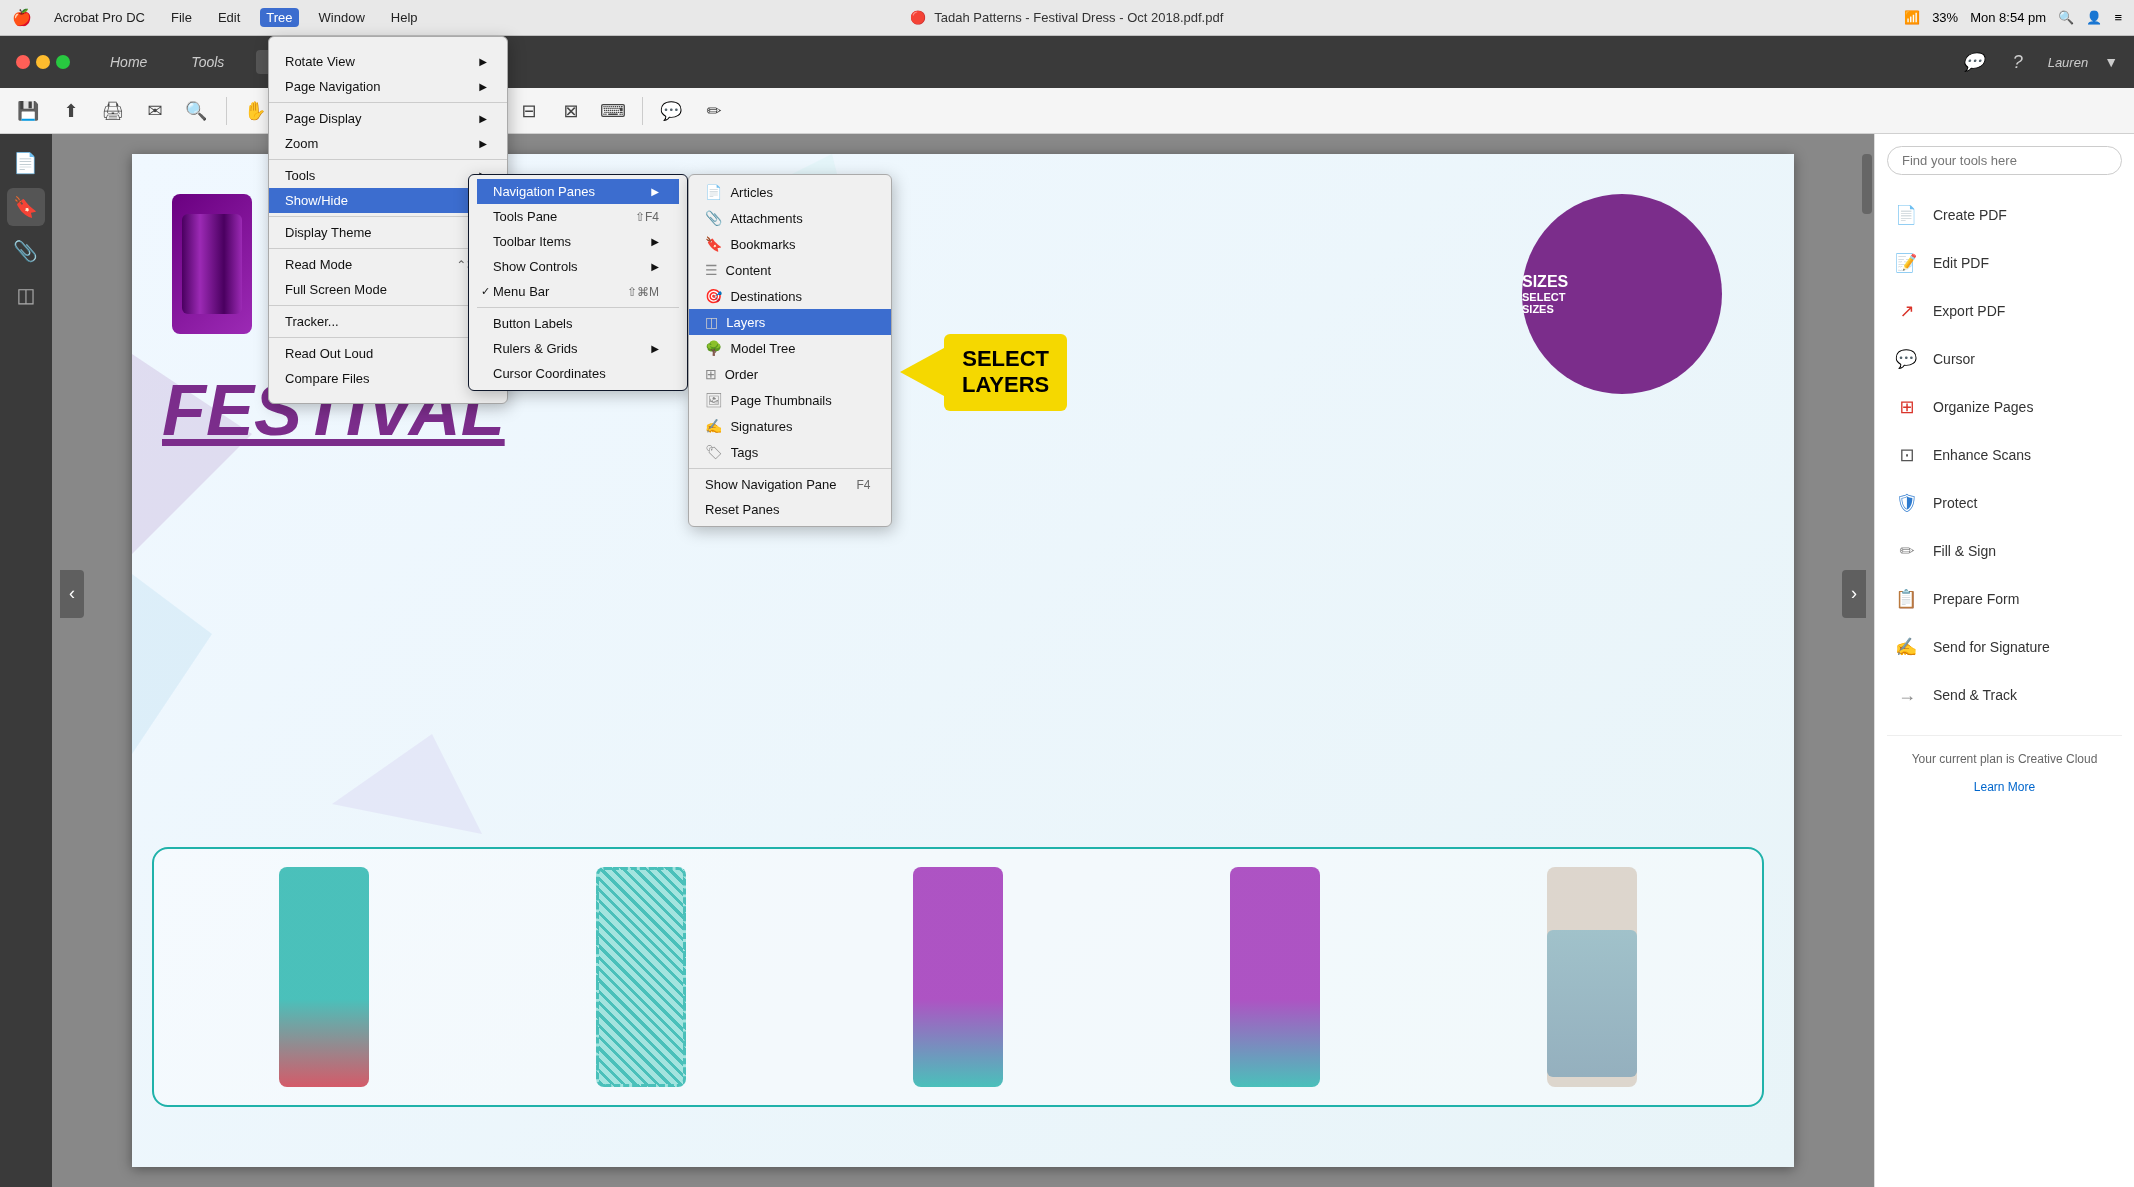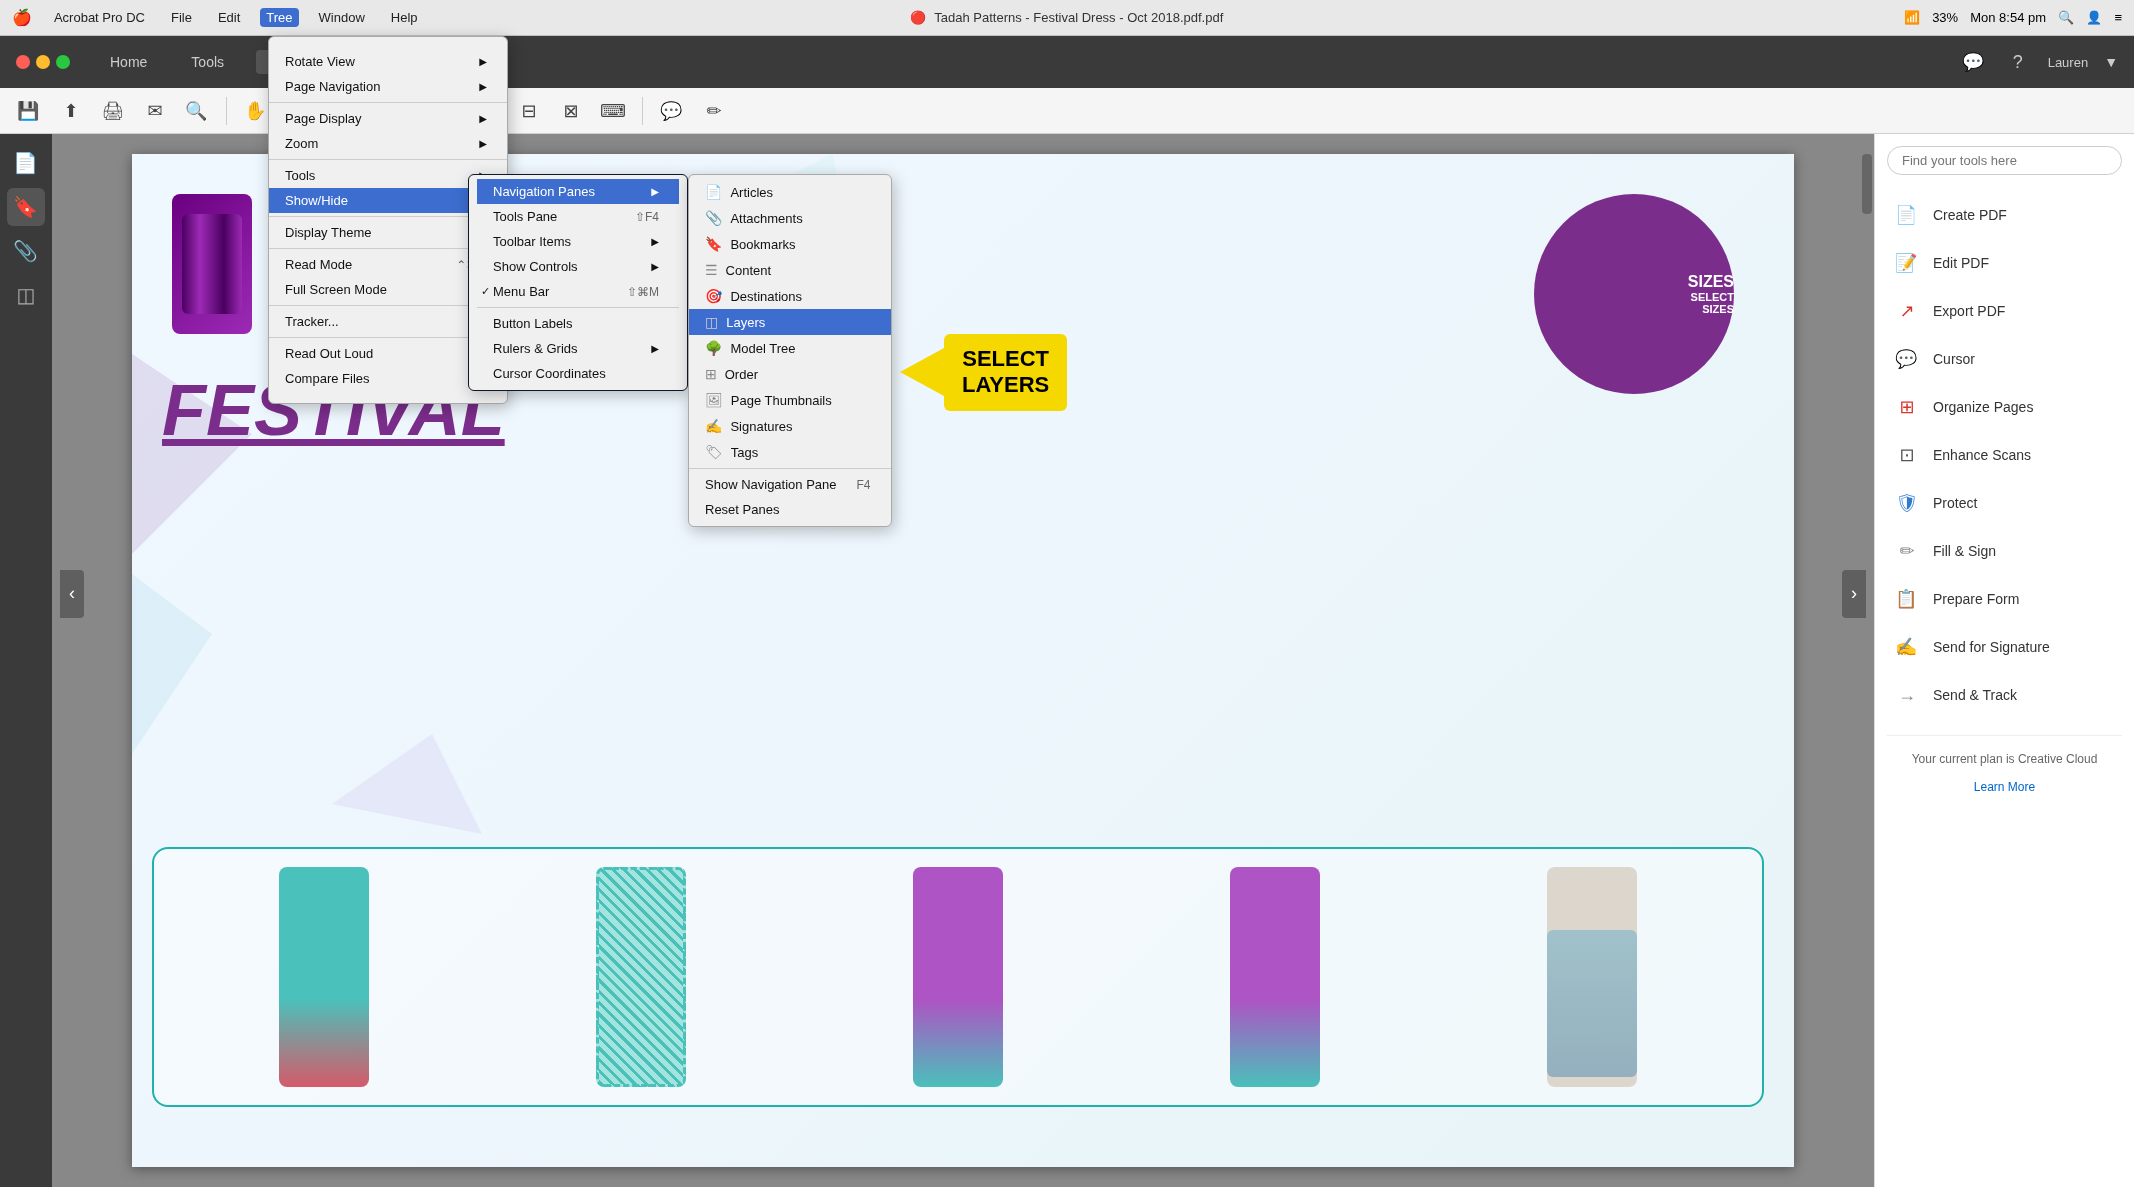--- a/index.html
+++ b/index.html
@@ -57,20 +57,21 @@
     
     .app-toolbar {
       height: 52px;
       background: #3a3a3a;
       display: flex;
       align-items: center;
       padding: 0 16px;
       gap: 20px;
       position: relative;
       z-index: 999;
+      font-style: italic;
     }
     .tab-home, .tab-tools, .tab-document {
       color: #ccc;
       font-size: 14px;
       padding: 4px 12px;
       border-radius: 4px;
       cursor: default;
     }
     .tab-document {
       color: #fff;
@@ -188,29 +189,29 @@
     
     .pdf-content {
       position: relative;
       width: 100%;
       height: 100%;
       background: linear-gradient(135deg, #f0f8ff 0%, #e8f4f8 100%);
       overflow: hidden;
     }
     .circle-purple-top {
       position: absolute;
-      right: 60px;
+      right: 72px;
       top: 40px;
       width: 200px;
       height: 200px;
       border-radius: 50%;
       background: #7b2d8b;
       display: flex;
       flex-direction: column;
-      align-items: flex-end;
+      align-items: flex-start;
       justify-content: center;
       color: white;
       font-weight: 900;
       font-size: 22px;
     }
     .circle-purple-bottom {
       position: absolute;
       right: 60px;
       top: 280px;
       width: 200px;

